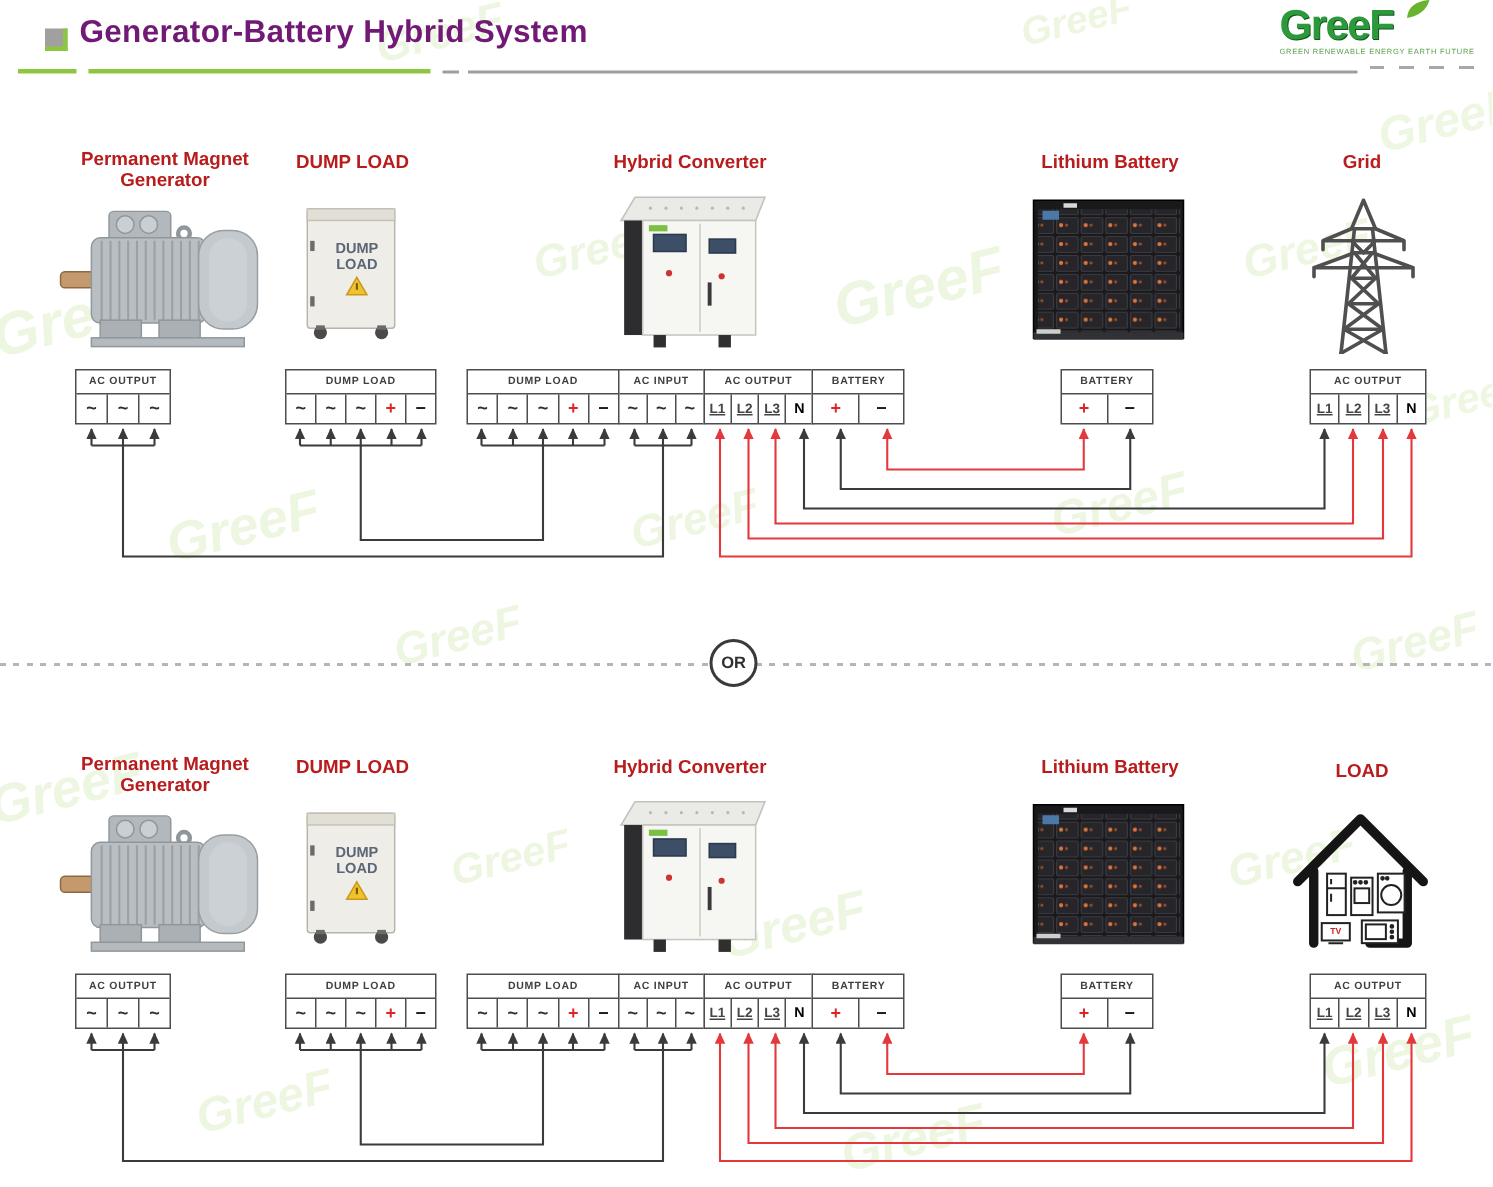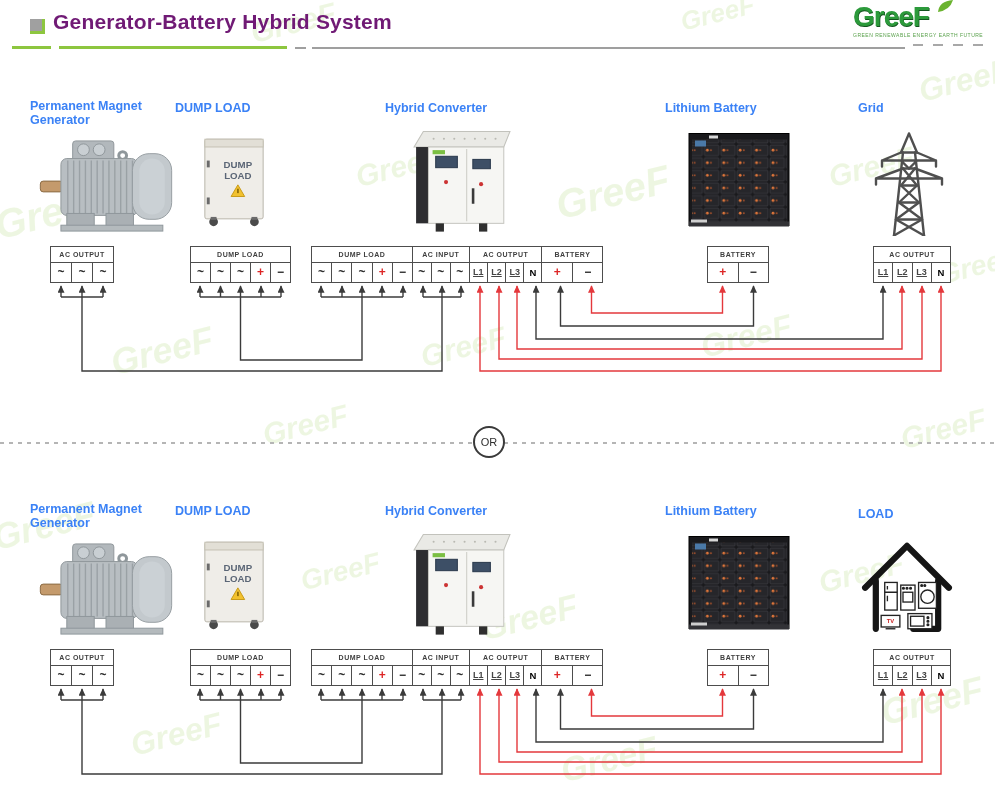--- a/index.html
+++ b/index.html
@@ -19,21 +19,21 @@
 
   .logo{position:absolute;left:853px;top:3px;width:138px;text-align:left;}
   .logo-text{font-size:28px;font-weight:800;color:#2c9a3b;letter-spacing:-1px;line-height:28px;
              text-shadow:0.6px 0.6px 0 #14531f;position:relative;}
   .logo-leaf{position:absolute;left:84px;top:-4px;}
   .logo-tag{font-size:5px;color:#58a04a;letter-spacing:.5px;margin-top:1px;white-space:nowrap;}
   .logo-dashes{margin-top:6px;margin-left:60px;width:72px;height:2px;
                background:repeating-linear-gradient(90deg,#a8a8a8 0 10px,transparent 10px 20px);}
 
   
-  .clabel{position:absolute;font-weight:bold;font-size:12.5px;color:#3b82f6;line-height:14px;}
+  .clabel{position:absolute;text-align:center;font-weight:bold;font-size:12.5px;color:#b91c1c;line-height:14px;}
 
   
   .tblock{position:absolute;background:#fff;border:1.2px solid #4d4d4d;box-sizing:border-box;}
   .tgroup{position:absolute;display:flex;}
   .tgroup .tblock{position:static;flex:none;margin-left:-1.2px;}
   .tgroup .tblock:first-child{margin-left:0;}
   .tlabel{height:15px;line-height:15px;text-align:center;font-size:7px;font-weight:bold;color:#3f3f3f;
           border-bottom:1.2px solid #4d4d4d;letter-spacing:.5px;overflow:hidden;}
   .tcells{display:flex;height:19px;}
   .tcell{flex:1;display:flex;align-items:center;justify-content:center;font-size:12px;font-weight:bold;
@@ -48,21 +48,21 @@
   .icon{position:absolute;}
 
   
   .wires{position:absolute;left:0;top:0;pointer-events:none;}
 
   
   .ordash{position:absolute;left:0;top:442px;width:995px;height:2px;
           background:repeating-linear-gradient(90deg,#b5b5b5 0 4px,transparent 4px 9px);}
   .orcircle{position:absolute;left:473px;top:426px;width:32px;height:32px;border:2px solid #3a3a3a;
             border-radius:50%;background:#fff;display:flex;align-items:center;justify-content:center;
-            font-size:11px;font-weight:normal;color:#2f2f2f;box-sizing:border-box;}
+            font-size:11px;font-weight:bold;color:#2f2f2f;box-sizing:border-box;}
 </style>
 </head>
 <body>
 
 <div class="page">
 
   <svg width="0" height="0" style="position:absolute">
     <defs>
       <symbol id="generator-motor" viewBox="0 0 140 100">
         <rect x="3" y="45" width="23" height="11" rx="3" fill="#c49a6c" stroke="#8a6a44" stroke-width="1"></rect>

